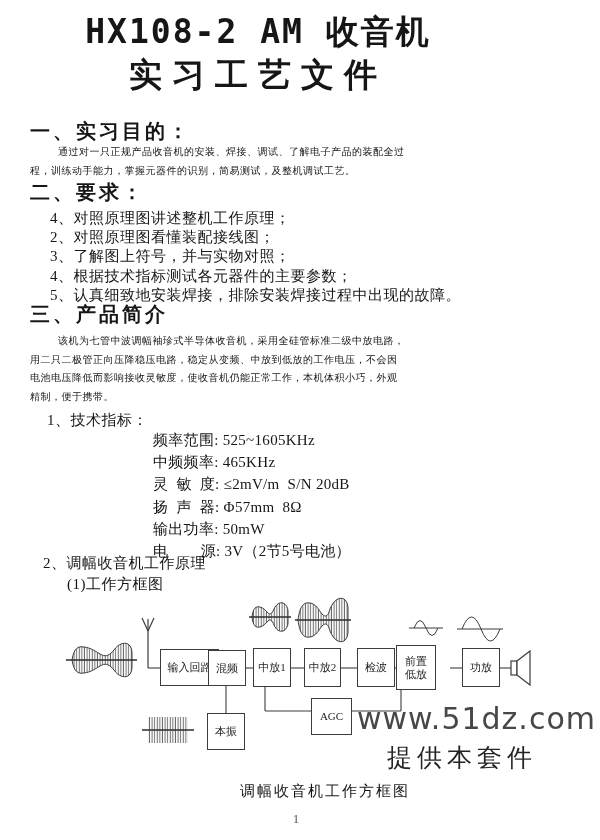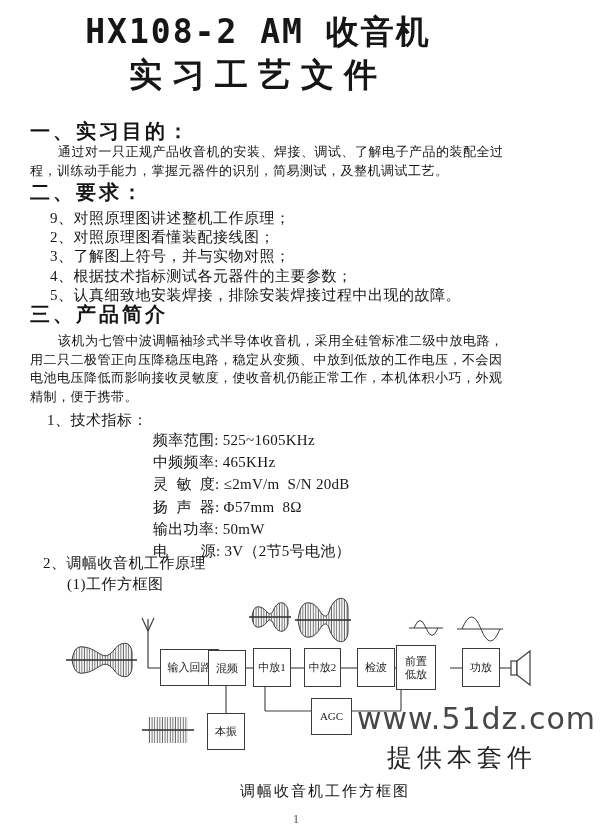--- a/index.html
+++ b/index.html
@@ -17,21 +17,21 @@
   }
   .title2{
     font-family:"Liberation Sans","DejaVu Sans",sans-serif;
     font-weight:bold;font-size:33px;letter-spacing:10px;line-height:42px;margin-top:2px;white-space:nowrap;
   }
   
   .h1{
     font-family:"Liberation Sans","DejaVu Sans",sans-serif;
     font-weight:bold;font-size:20px;letter-spacing:3px;line-height:23px;white-space:nowrap;
   }
-  .bodyline{font-size:13px;letter-spacing:0.5px;line-height:18.6px;height:18.6px;white-space:nowrap;}
+  .bodyline{font-size:10px;letter-spacing:0.5px;line-height:18.6px;height:18.6px;white-space:nowrap;}
   .indent{padding-left:28px;}
   .itemline{font-size:15px;letter-spacing:0.5px;line-height:19.2px;height:19.2px;white-space:nowrap;}
   .subhead{font-size:15px;letter-spacing:0.5px;line-height:19px;white-space:nowrap;}
   .specline{font-size:15px;line-height:22.2px;height:22.2px;white-space:pre;letter-spacing:0.3px;}
   
   .diagram{top:595px;left:0;width:600px;height:190px;}
   .dbox{
     position:absolute;border:1.5px solid #3c3c3c;background:#fff;
     display:flex;align-items:center;justify-content:center;text-align:center;
     font-size:11px;line-height:13px;color:#1d1d1d;box-sizing:border-box;
@@ -58,21 +58,21 @@
   </div>
 
   <div class="abs h1" style="top:120px;left:30px;">一、实习目的：</div>
   <div class="abs" style="top:143px;left:30px;width:555px;">
     <div class="bodyline indent">通过对一只正规产品收音机的安装、焊接、调试、了解电子产品的装配全过</div>
     <div class="bodyline">程，训练动手能力，掌握元器件的识别，简易测试，及整机调试工艺。</div>
   </div>
 
   <div class="abs h1" style="top:181px;left:30px;">二、要求：</div>
   <div class="abs" style="top:209px;left:50px;width:540px;">
-    <div class="itemline">9、对照原理图讲述整机工作原理；</div>
+    <div class="itemline">4、对照原理图讲述整机工作原理；</div>
     <div class="itemline">2、对照原理图看懂装配接线图；</div>
     <div class="itemline">3、了解图上符号，并与实物对照；</div>
     <div class="itemline">4、根据技术指标测试各元器件的主要参数；</div>
     <div class="itemline">5、认真细致地安装焊接，排除安装焊接过程中出现的故障。</div>
   </div>
 
   <div class="abs h1" style="top:303px;left:30px;">三、产品简介</div>
   <div class="abs" style="top:332px;left:30px;width:555px;">
     <div class="bodyline indent">该机为七管中波调幅袖珍式半导体收音机，采用全硅管标准二级中放电路，</div>
     <div class="bodyline">用二只二极管正向压降稳压电路，稳定从变频、中放到低放的工作电压，不会因</div>

